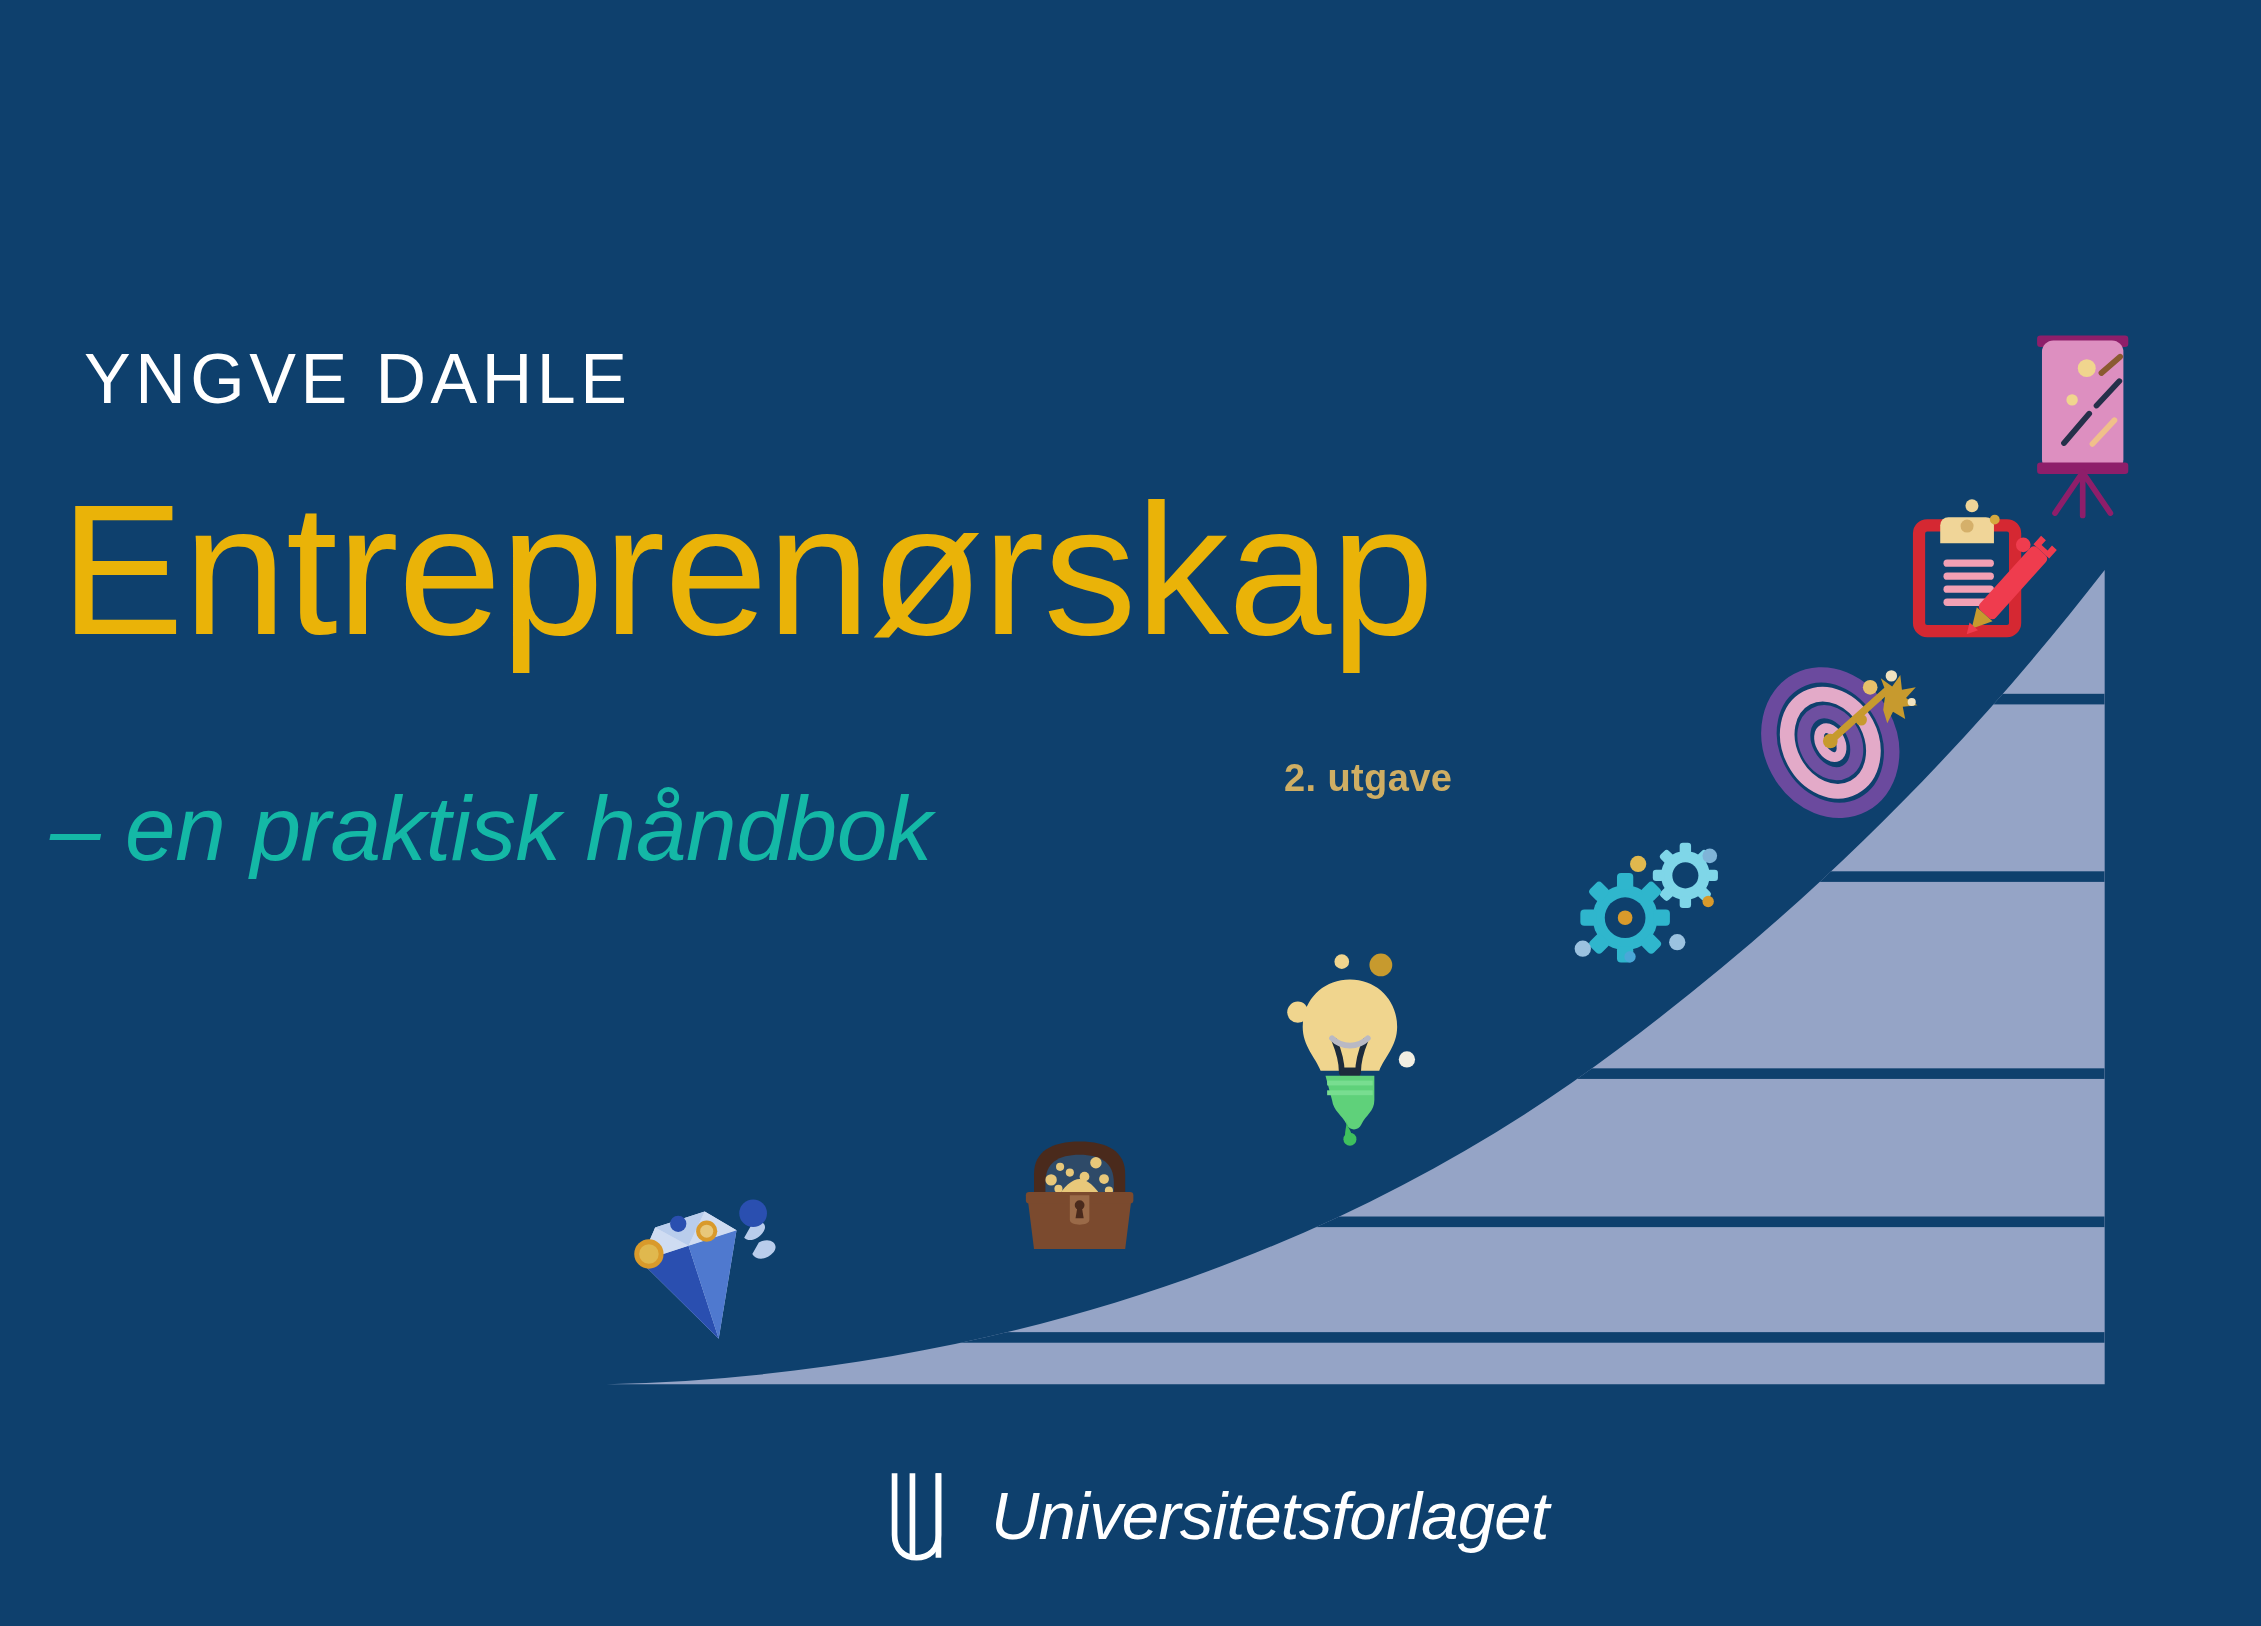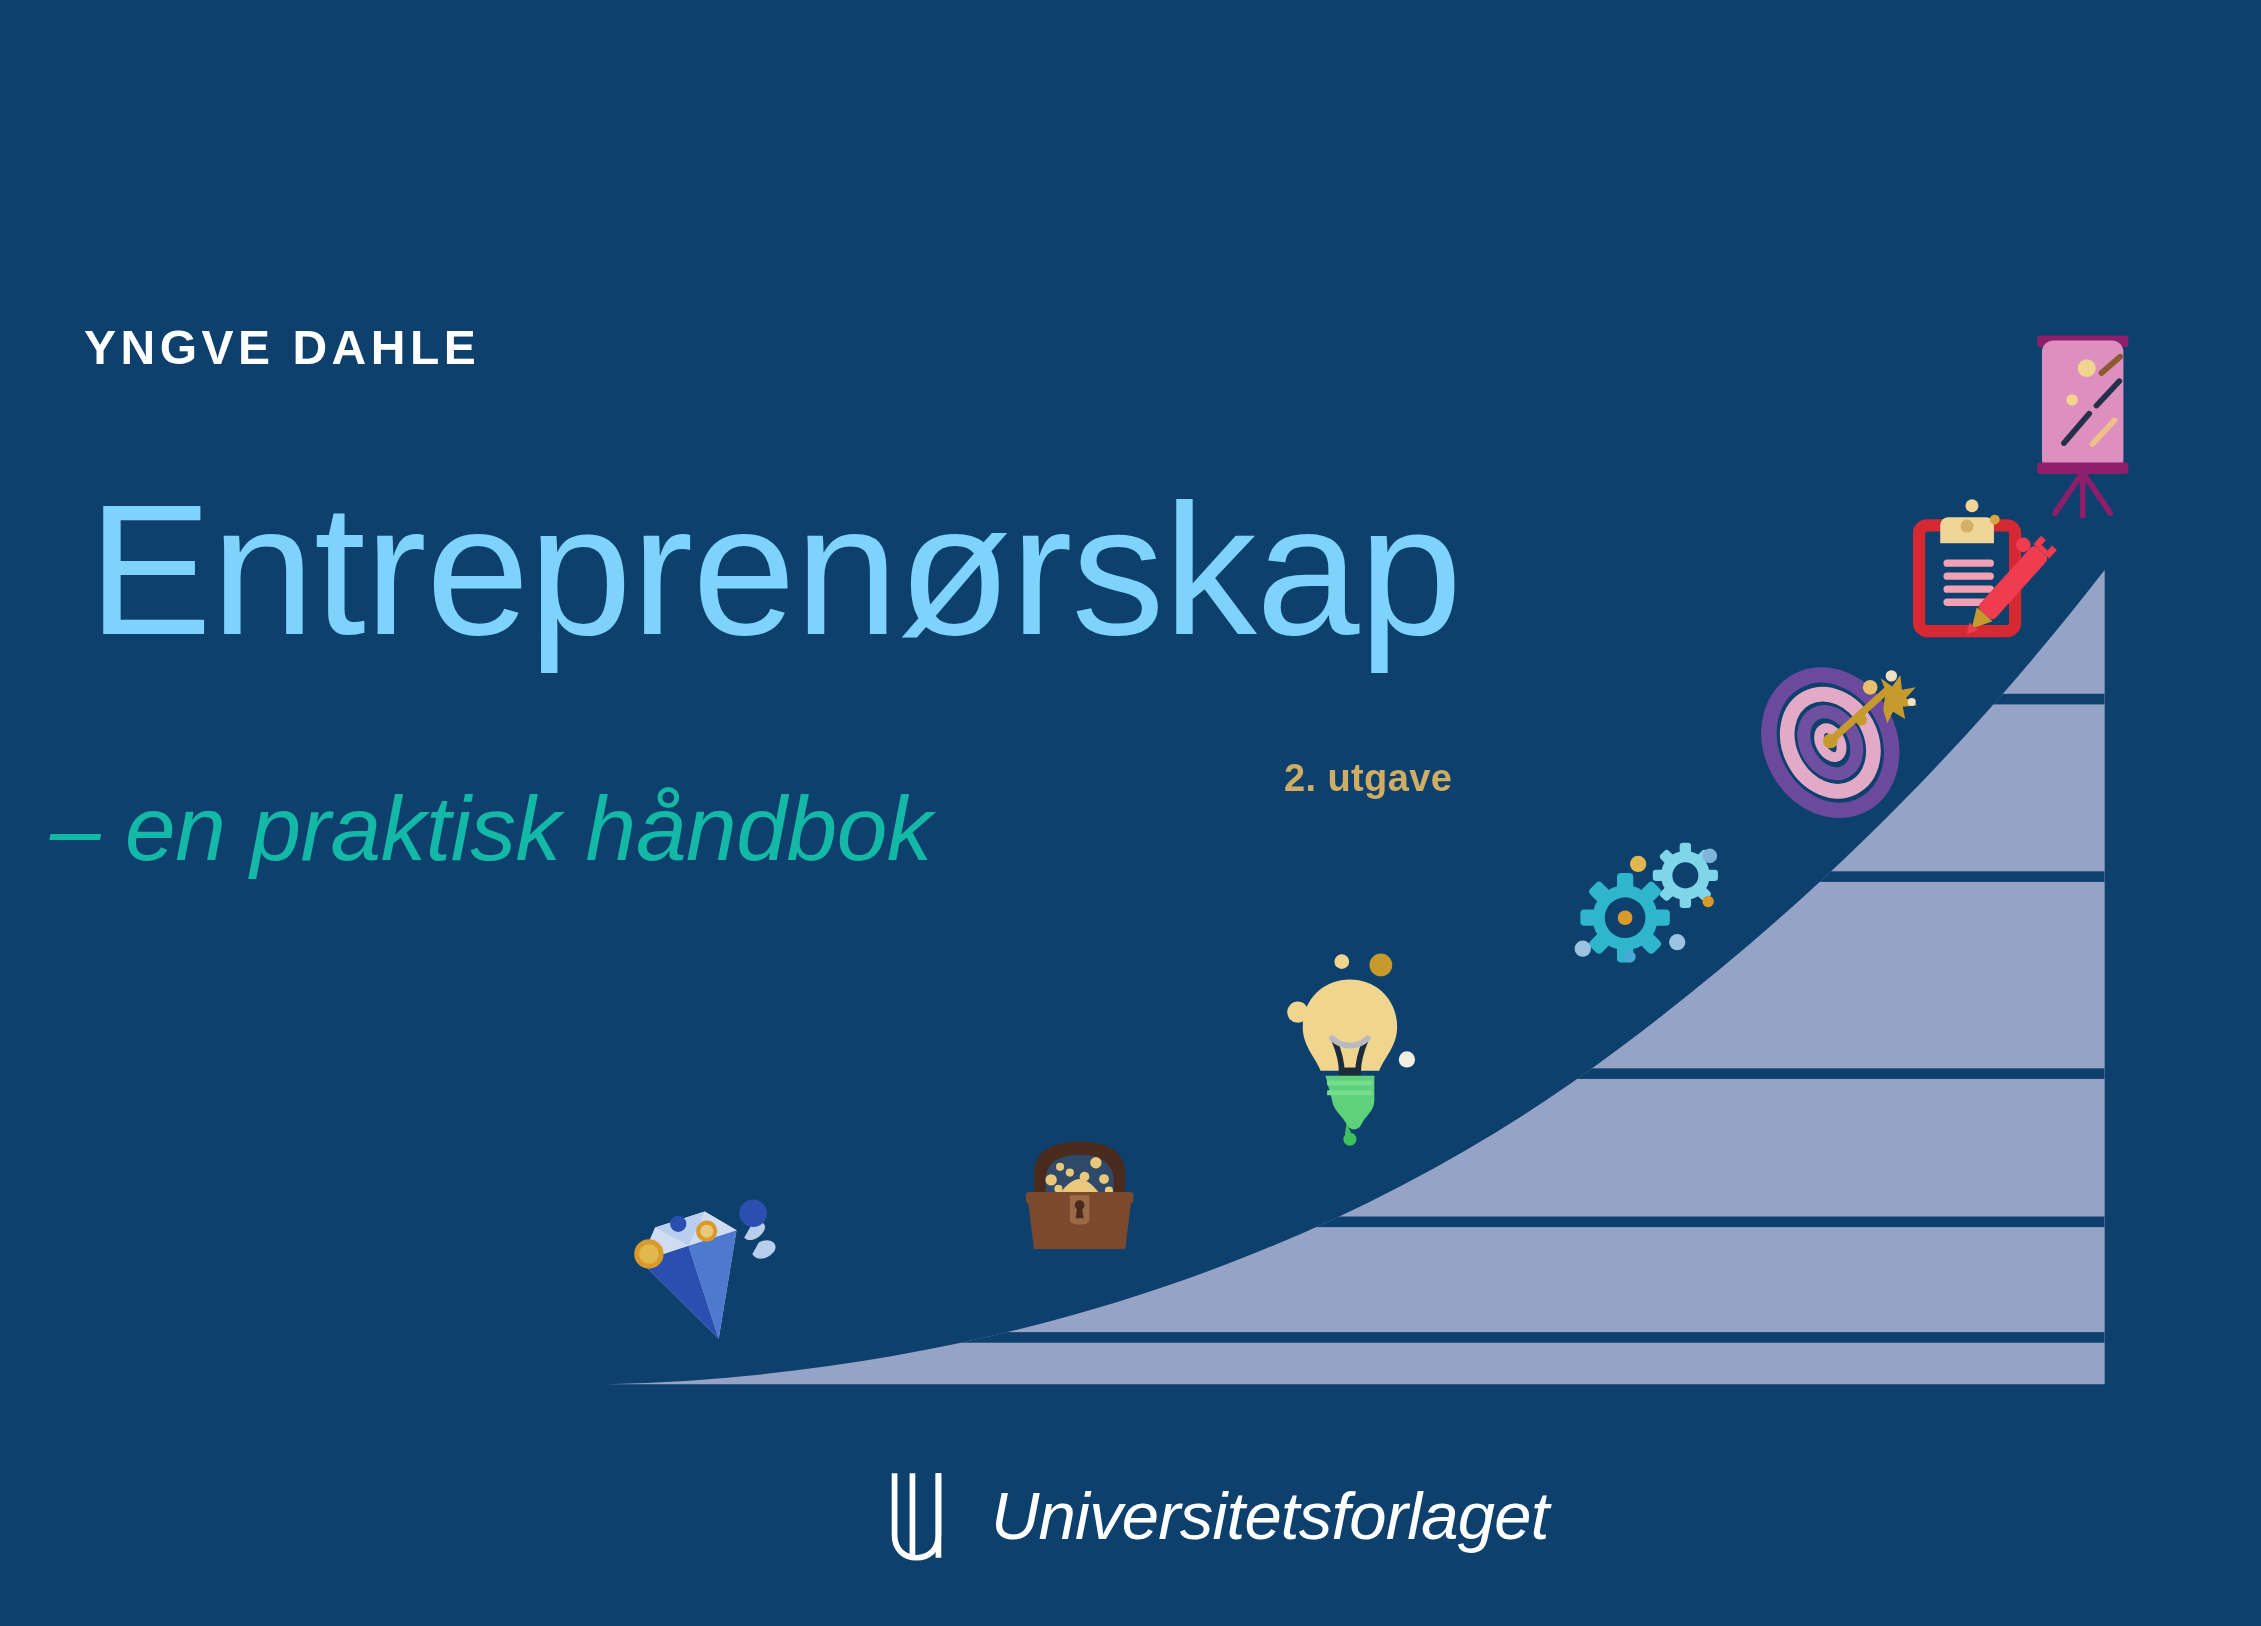--- a/index.html
+++ b/index.html
@@ -33,34 +33,34 @@
     left: 0; top: 0;
     width: 2261px;
     height: 1627px;
     pointer-events: none;
   }
   .text-layer > * { pointer-events: auto; }
 
   #author {
     position: absolute;
     left: 84px;
-    top: 324px;
+    top: 344px;
     color: #ffffff;
-    font-size: 48px;
-    font-weight: 700;
+    font-size: 70px;
+    font-weight: 400;
     letter-spacing: 4.5px;
     white-space: nowrap;
     line-height: 1;
   }
 
   #title {
     position: absolute;
-    left: 88px;
+    left: 60px;
     top: 477px;
-    color: #7dd3fc;
+    color: #eab308;
     font-size: 186px;
     font-weight: 300;
     letter-spacing: -0.8px;
     white-space: nowrap;
     line-height: 1;
   }
 
   #edition {
     position: absolute;
     left: 1284px;

